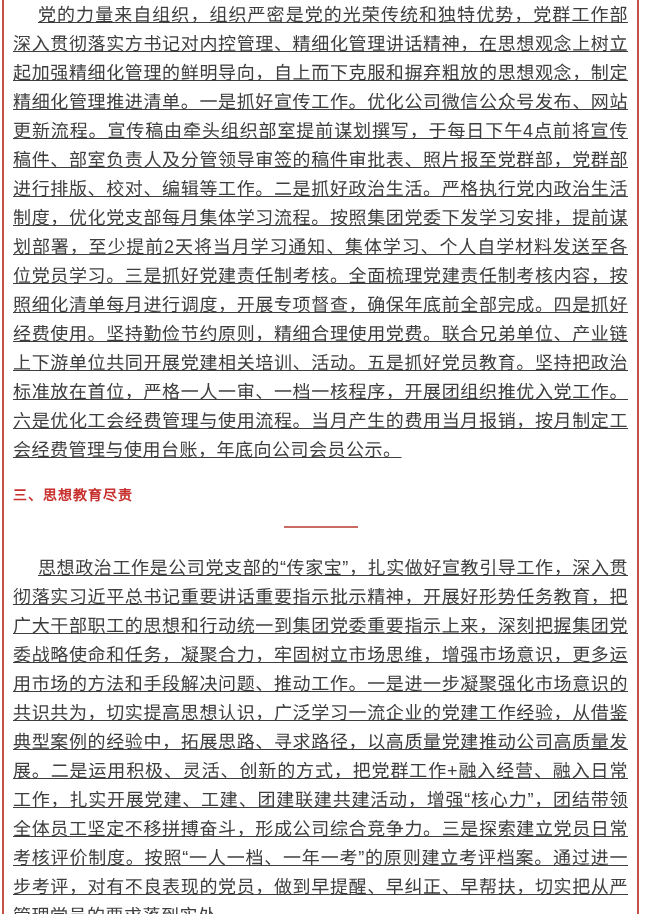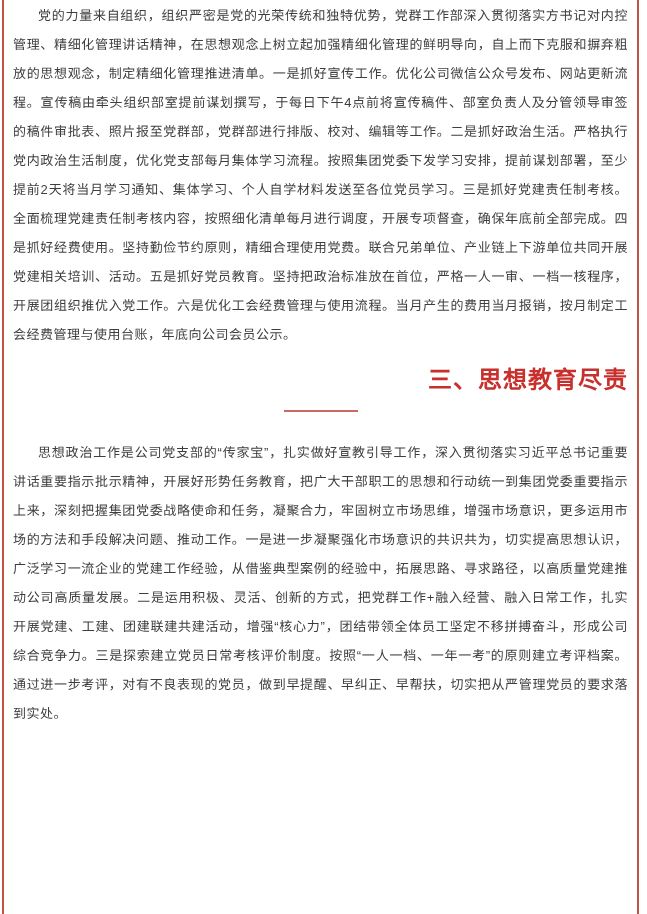--- a/index.html
+++ b/index.html
@@ -17,38 +17,39 @@
     width: 637px;
     height: 914px;
     box-sizing: border-box;
     border-left: 2px solid var(--page-border, #c35244);
     border-right: 2px solid var(--page-border, #c35244);
     padding: 1px 9px 0 9px;
     background: var(--background, #ffffff);
   }
   .para {
     font-family: "Liberation Sans", "DejaVu Sans", sans-serif;
-    font-size: 13px;
+    font-size: 18px;
     line-height: 29px;
     letter-spacing: 0.5px;
     color: var(--body-text, #3e3e3e);
     text-align: justify;
     text-indent: 25px;
     margin: 0;
+    text-decoration: underline;
   }
   .para.second {
     margin-top: 26px;
   }
   .heading {
     font-family: "Liberation Sans", "DejaVu Sans", sans-serif;
-    font-size: 24px;
+    font-size: 14px;
     font-weight: bold;
     letter-spacing: 1px;
     color: var(--heading-red, #c7302c);
-    text-align: right;
+    text-align: left;
     line-height: 29px;
     margin: 16px 0 0 0;
   }
   .divider {
     width: 74px;
     height: 2px;
     background: var(--divider-red, #c96b62);
     margin: 16px auto 0 auto;
   }
 </style>

